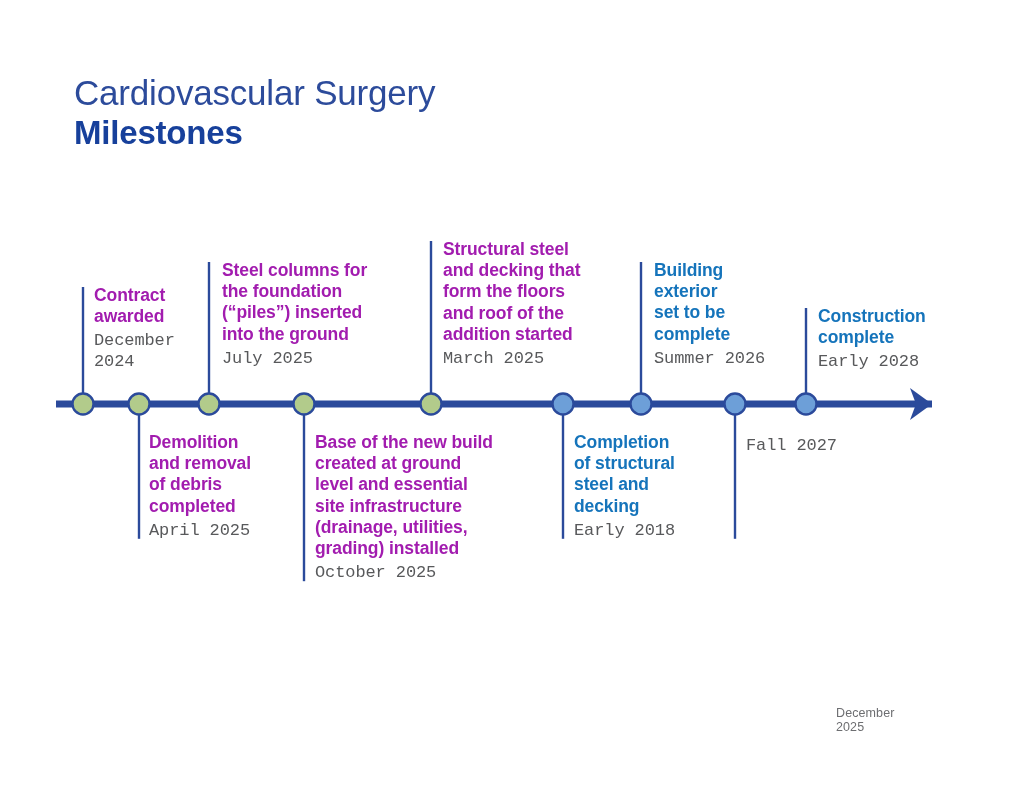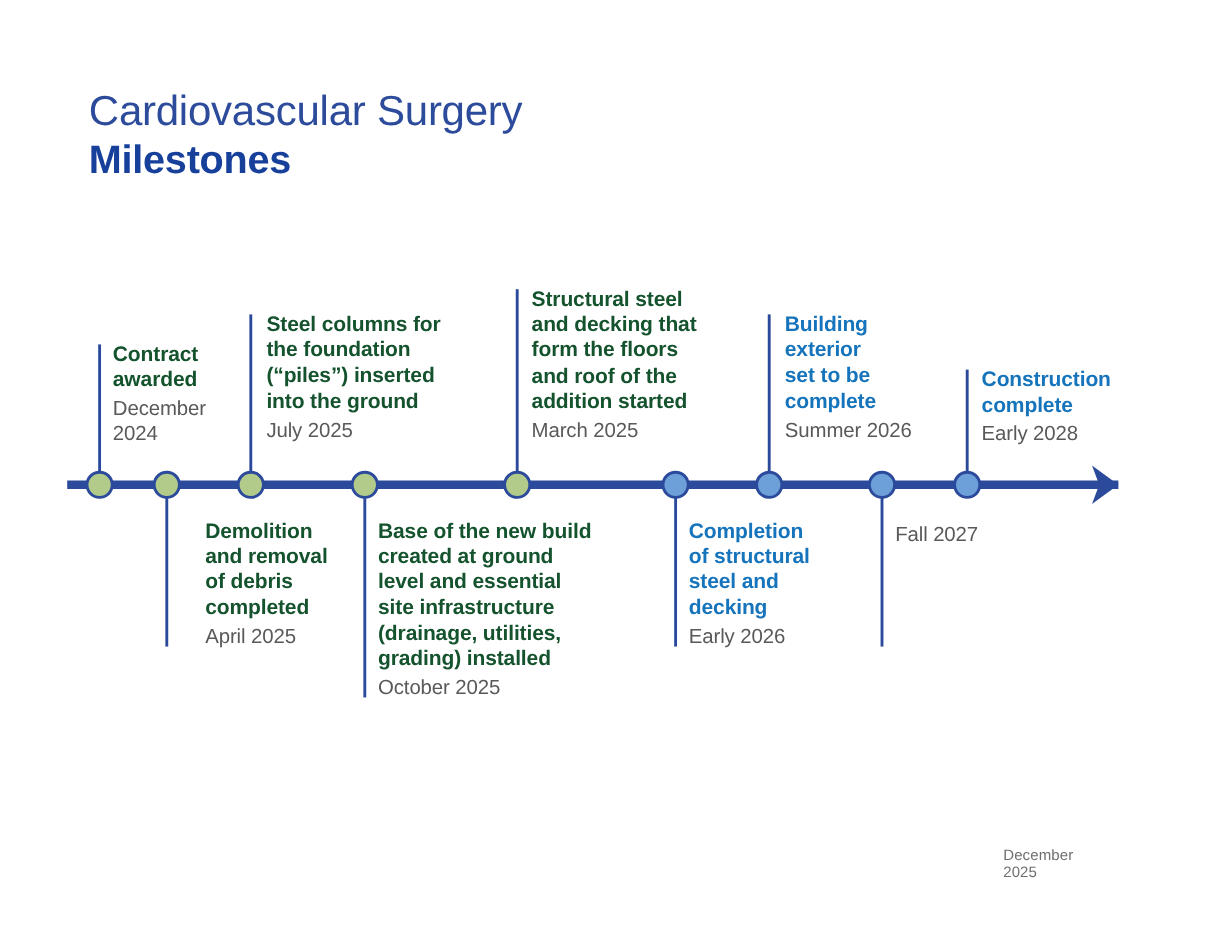--- a/index.html
+++ b/index.html
@@ -68,29 +68,29 @@
   }
   .milestone .heading {
     font-family: "Liberation Sans", sans-serif;
     font-weight: bold;
     font-size: 17.5px;
     line-height: 21.2px;
     letter-spacing: -0.1px;
     margin: 0;
   }
   .milestone .date {
-    font-family: Liberation Sans, sans-serif;
+    font-family: Liberation Mono, monospace;
     font-weight: 400;
     font-size: 17px;
     line-height: 21px;
     color: #58595b;
     margin: 3px 0 0 0;
     letter-spacing: -0.1px;
   }
-  .milestone.green .heading { color: #14532d; }
+  .milestone.green .heading { color: #a21caf; }
   .milestone.blue  .heading { color: #1574bb; }
 
   
   .footer-date {
     position: absolute;
     left: 836px;
     top: 706px;
     font-family: Liberation Sans, sans-serif;
     font-size: 12.5px;
     color: #6d6e71;
@@ -128,39 +128,39 @@
       <circle cx="641" cy="404" r="10.5" fill="#6d9fd8" stroke="#2b4a9b" stroke-width="2.4"></circle>
       <circle cx="735" cy="404" r="10.5" fill="#6d9fd8" stroke="#2b4a9b" stroke-width="2.4"></circle>
       <circle cx="806" cy="404" r="10.5" fill="#6d9fd8" stroke="#2b4a9b" stroke-width="2.4"></circle>
     </svg>
 
   <div id="milestone-layer">
       <div class="milestone green" style="left: 94px; width: 104px; top: 285px;">
         <div class="heading">Contract<br>awarded</div>
         <div class="date">December<br>2024</div>
       </div>
-      <div class="milestone green" style="left: 149px; width: 148px; top: 432px; margin-left: 22px;">
+      <div class="milestone green" style="left: 149px; width: 148px; top: 432px;">
         <div class="heading">Demolition<br>and removal<br>of debris<br>completed</div>
         <div class="date">April 2025</div>
       </div>
       <div class="milestone green" style="left: 222px; width: 200px; top: 260px;">
         <div class="heading">Steel columns for<br>the foundation<br>(“piles”) inserted<br>into the ground</div>
         <div class="date">July 2025</div>
       </div>
       <div class="milestone green" style="left: 315px; width: 248px; top: 432px;">
         <div class="heading">Base of the new build<br>created at ground<br>level and essential<br>site infrastructure<br>(drainage, utilities,<br>grading) installed</div>
         <div class="date">October 2025</div>
       </div>
       <div class="milestone green" style="left: 443px; width: 192px; top: 239px;">
         <div class="heading">Structural steel<br>and decking that<br>form the floors<br>and roof of the<br>addition started</div>
         <div class="date">March 2025</div>
       </div>
       <div class="milestone blue" style="left: 574px; width: 150px; top: 432px;">
         <div class="heading">Completion<br>of structural<br>steel and<br>decking</div>
-        <div class="date">Early 2026</div>
+        <div class="date">Early 2018</div>
       </div>
       <div class="milestone blue" style="left: 654px; width: 138px; top: 260px;">
         <div class="heading">Building<br>exterior<br>set to be<br>complete</div>
         <div class="date">Summer 2026</div>
       </div>
       <div class="milestone blue" style="left: 746px; width: 190px; top: 432px;">
         <div class="date">Fall 2027</div>
       </div>
       <div class="milestone blue" style="left: 818px; width: 150px; top: 306px;">
         <div class="heading">Construction<br>complete</div>

